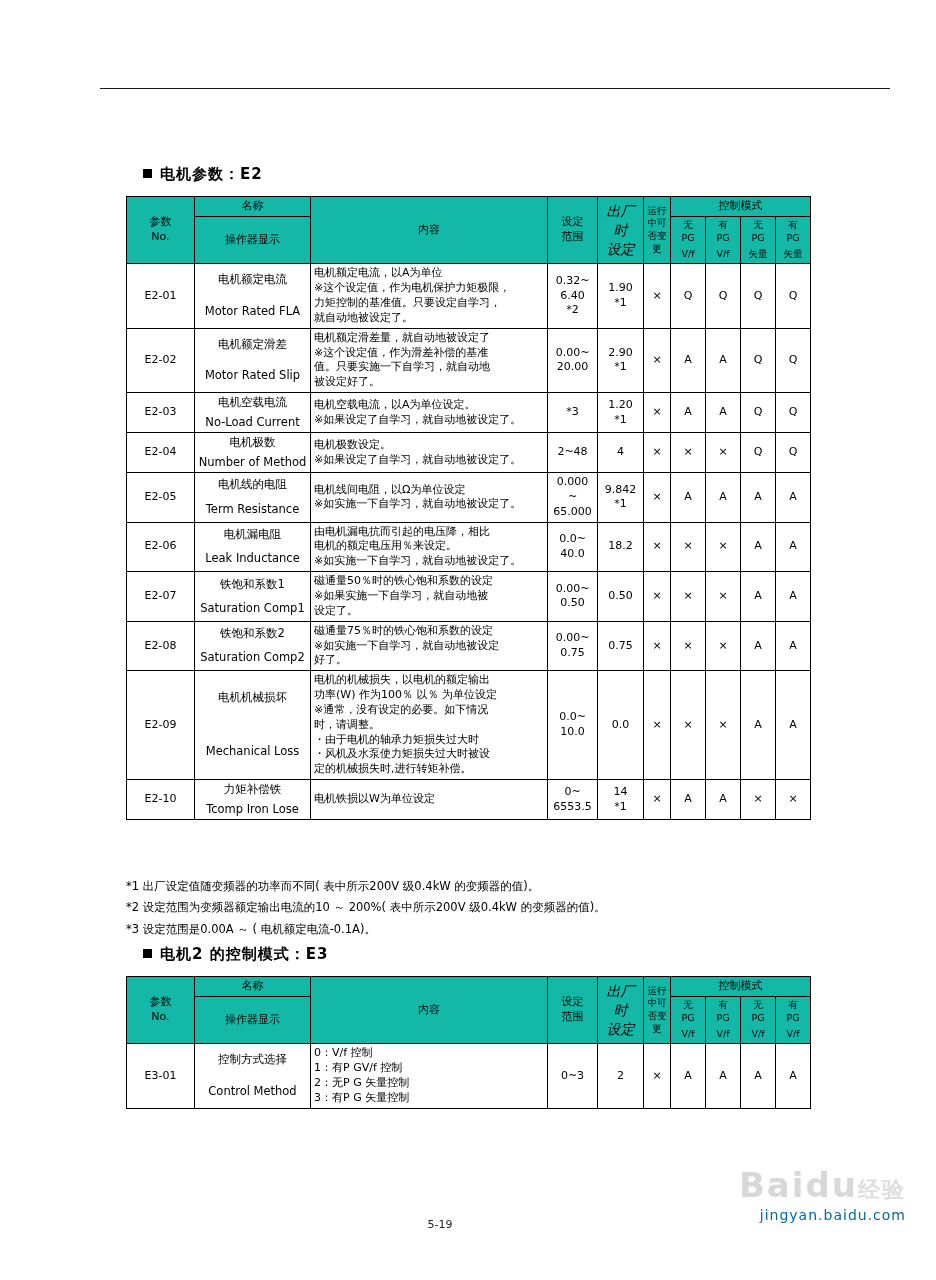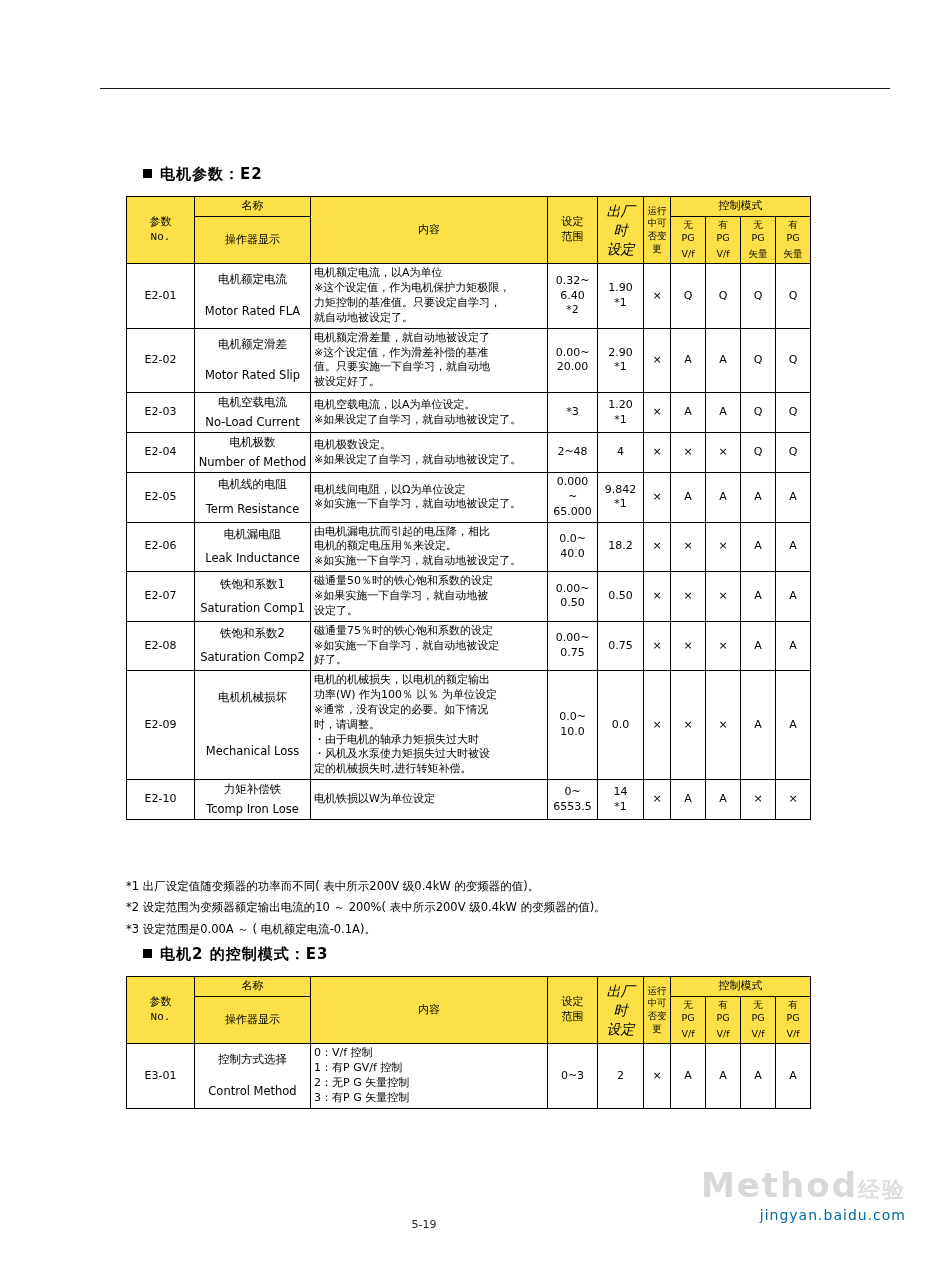--- a/index.html
+++ b/index.html
@@ -18,33 +18,33 @@
   table.t{
     position:absolute;border-collapse:collapse;table-layout:fixed;
     font-size:11px;color:#000;
   }
   table.t td,table.t th{
     border:1px solid #000;padding:2px 3px;vertical-align:middle;
     line-height:1.35;font-weight:normal;
   }
   #tbl1{left:126px;top:196px;width:684px;}
   #tbl2{left:126px;top:976px;width:684px;}
-  .hdr{background:#fde047;text-align:center;}
+  .hdr{background:#14b8a6;text-align:center;}
   .c{text-align:center;}
   .l{text-align:left;margin-top:44px;}
   .nm{text-align:center;font-size:11.5px;}
   .en{text-align:center;font-size:11.5px;font-family:"DejaVu Sans","Liberation Sans",sans-serif;}
   .content{font-size:11px;line-height:1.45;}
   .small{font-size:14px;font-style:italic;}
-  .nowrap{white-space:nowrap;font-family:Liberation Mono, monospace;}
+  .nowrap{white-space:nowrap;}
   .noline{border-bottom:none !important;}
   .notop{border-top:none !important;}
   .mode-sub{font-size:9.5px;line-height:1.15;}
   .notes{position:absolute;left:126px;top:876px;font-size:11.5px;line-height:1.85;}
-  .pagenum{position:absolute;left:0;top:1218px;width:848px;text-align:center;font-size:11px;color:#222;}
+  .pagenum{position:absolute;left:0;top:1218px;width:848px;text-align:center;font-size:11px;color:#222;padding-left:16px;}
   .wm{position:absolute;right:30px;top:1165px;text-align:right;user-select:none;}
   .wm .big{font-size:34px;font-weight:bold;color:#d8d8d8;letter-spacing:2px;font-family:"DejaVu Sans","Liberation Sans",sans-serif;}
   .wm .sm{font-size:14px;color:#0369a1;letter-spacing:1px;margin-top:2px;}
   .wm .cn{font-size:22px;color:#dedede;}
 </style>
 </head>
 <body>
 
 <div class="page">
 
@@ -465,18 +465,18 @@
         <tr>
           <td class="en notop">Control Method</td>
         </tr>
       </tbody>
   </table>
 
   <div class="pagenum">5-19</div>
 
   <div class="wm">
     <div class="big">
-      <span>Method</span><span class="cn">经验</span>
+      <span>Baidu</span><span class="cn">经验</span>
     </div>
     <div class="sm">jingyan.baidu.com</div>
   </div>
 
 </div>
 
 </body></html>

